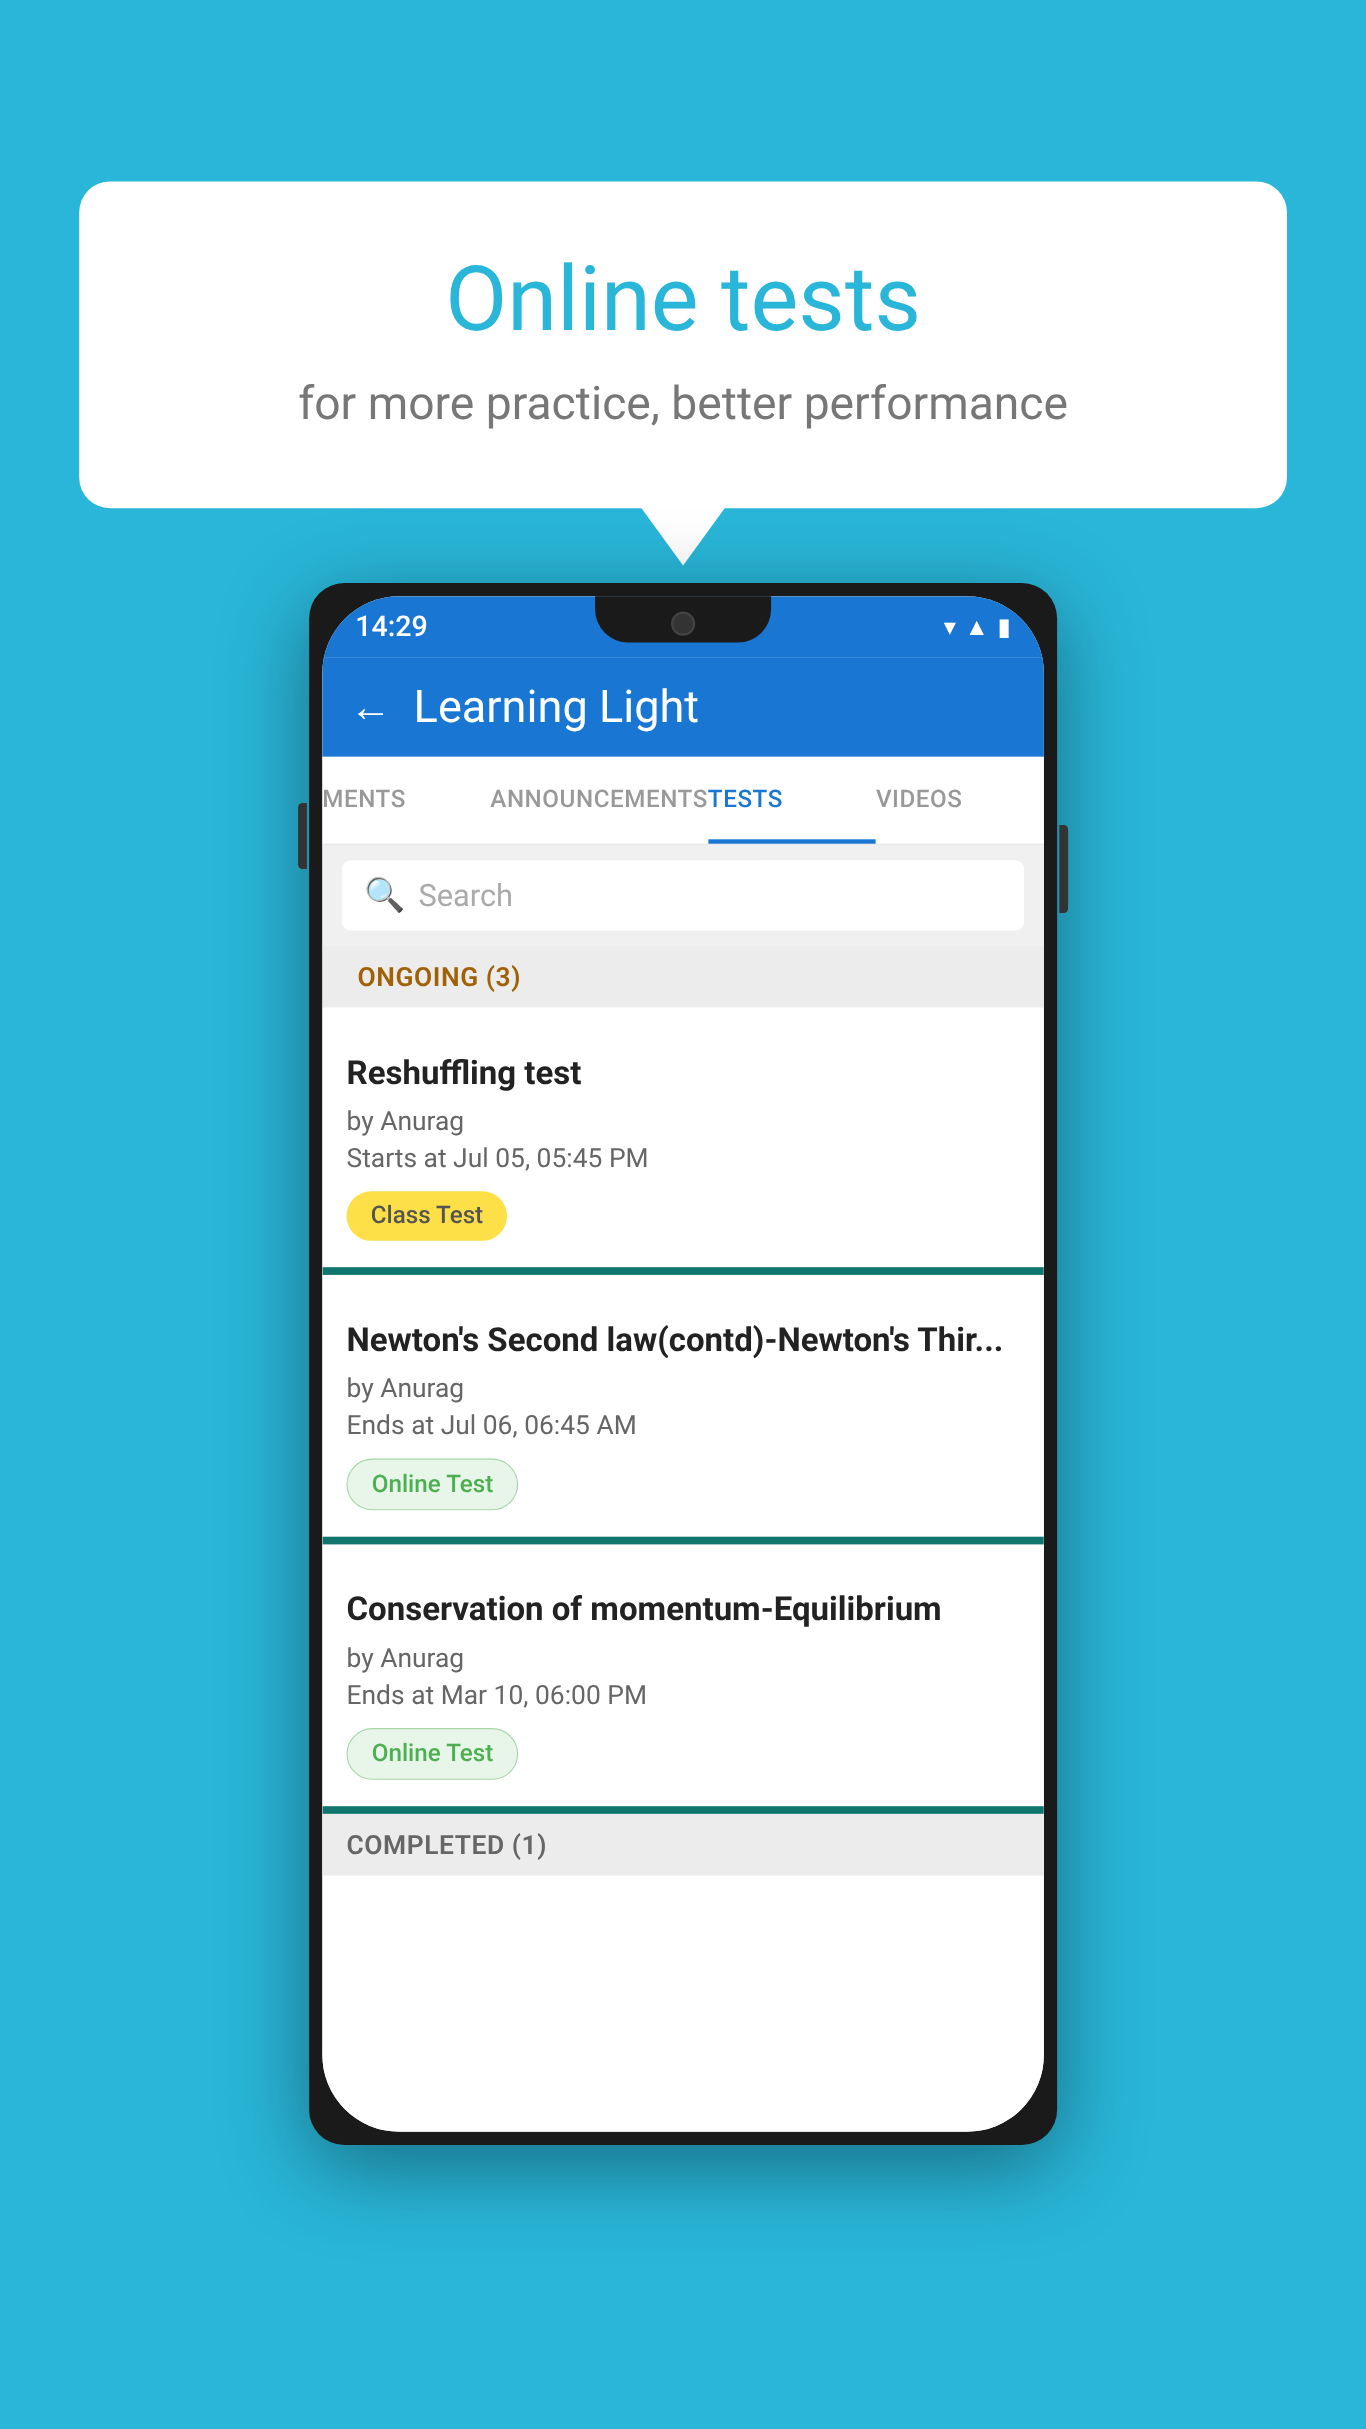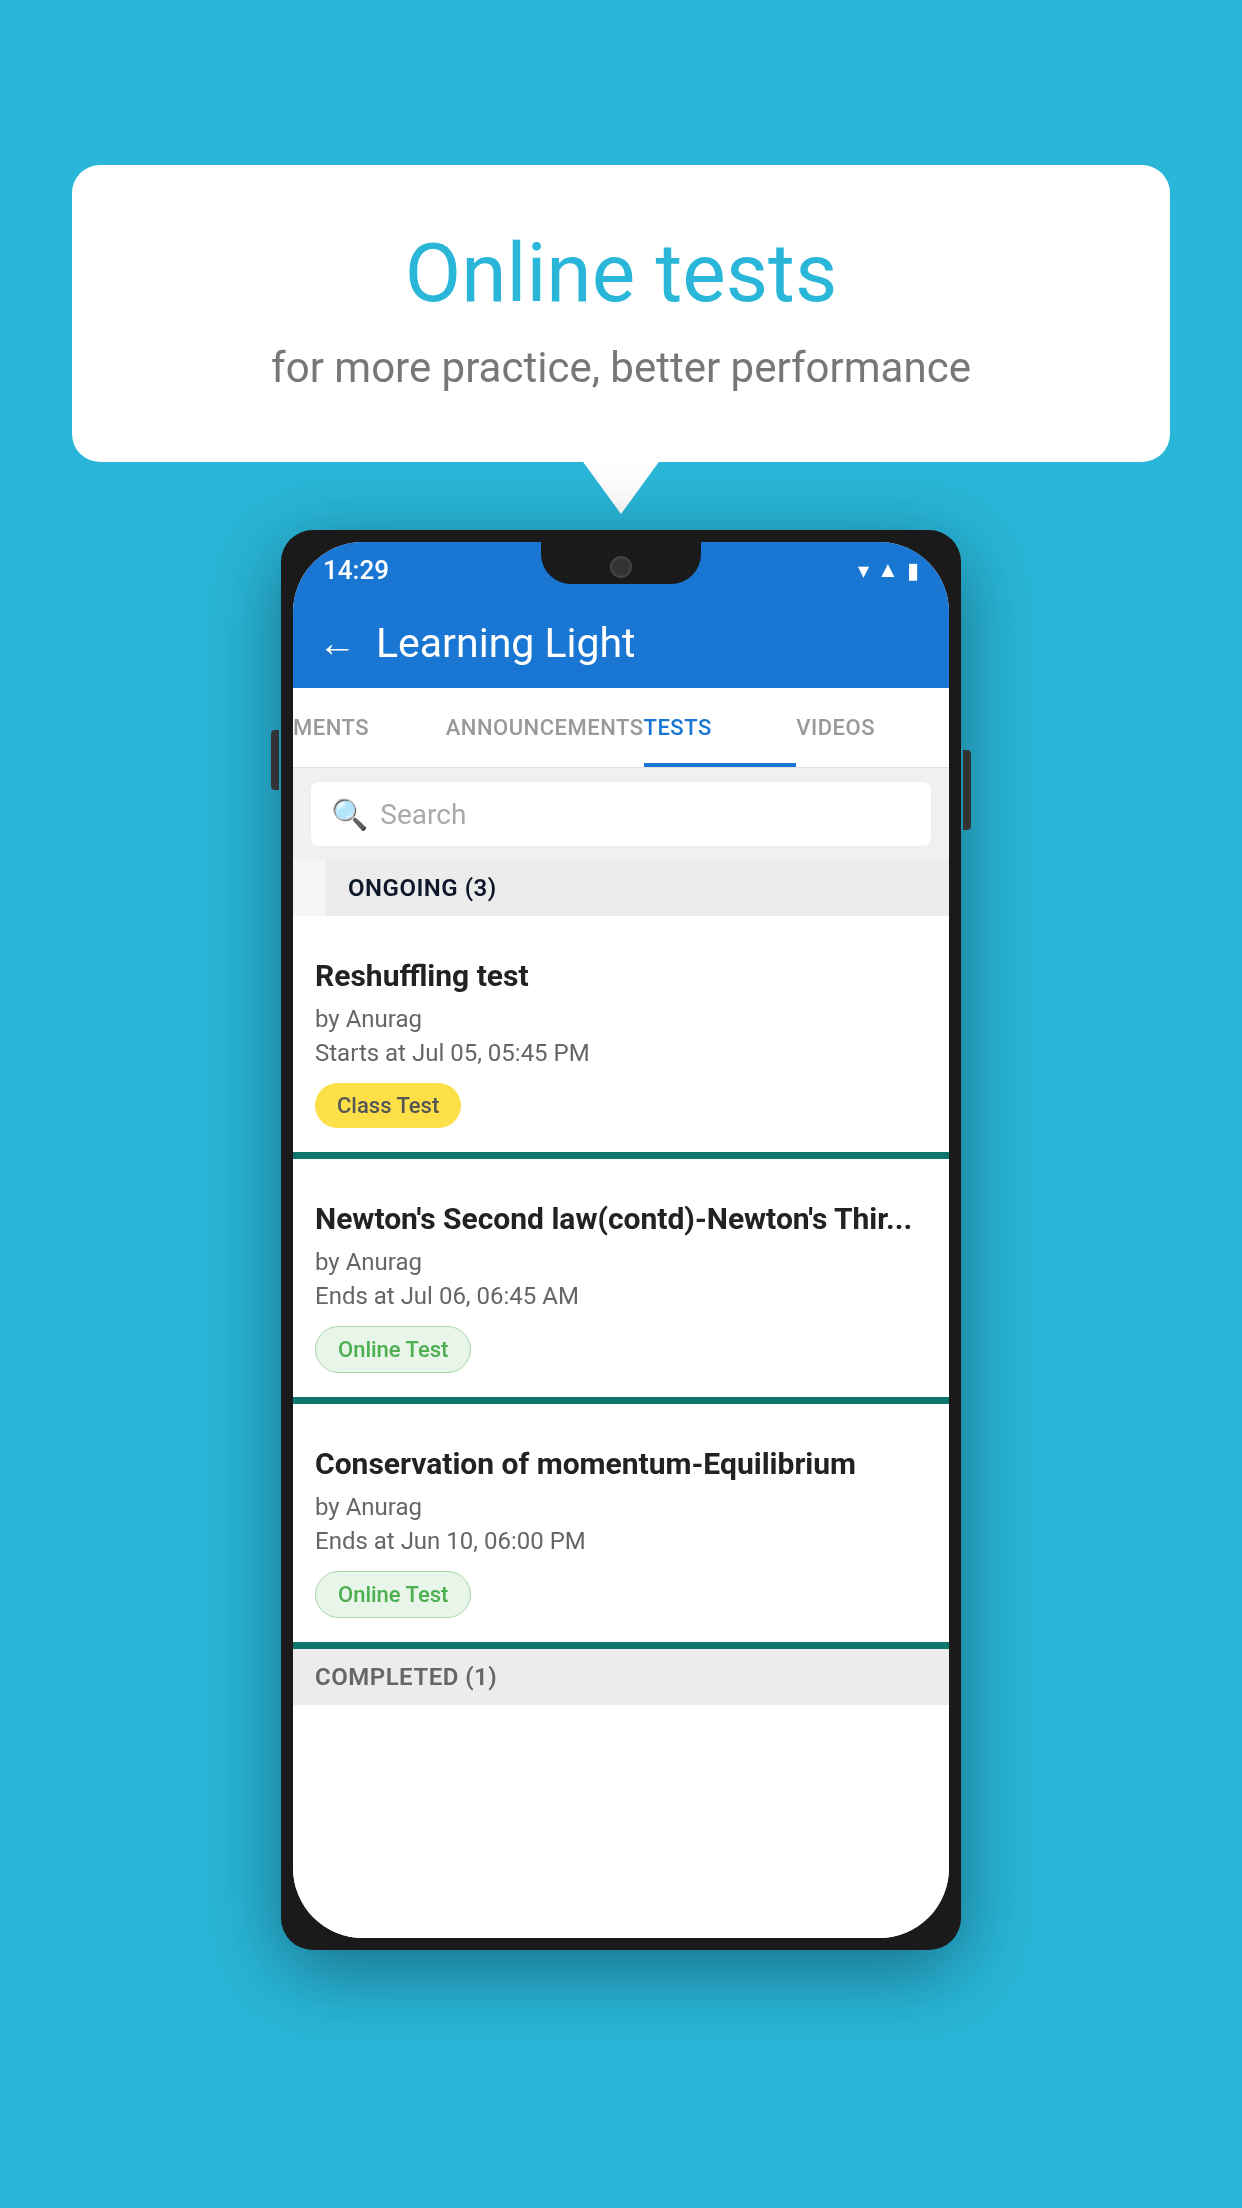--- a/index.html
+++ b/index.html
@@ -216,27 +216,26 @@
     }
 
     .search-text {
       font-size: 28px;
       color: #aaa;
     }
 
     
     .section-header {
       background: #ececec;
-      padding: 14px 22px;
+      padding: 14px 32px;
       font-size: 24px;
       font-weight: 600;
-      color: #0f172a;
+      color: #a16207;
       letter-spacing: 0.5px;
       flex-shrink: 0;
-      margin-left: 33px;
     }
 
     
     .test-list {
       background: #fff;
       flex: 1;
       overflow: hidden;
     }
 
     .test-item {
@@ -398,21 +397,21 @@
             <div class="test-by">by Anurag</div>
             <div class="test-time">Ends at  Jul 06, 06:45 AM</div>
           </div>
           <div class="test-badge badge-online">Online Test</div>
         </div>
 
         <div class="test-item">
           <div class="test-info">
             <div class="test-name">Conservation of momentum-Equilibrium</div>
             <div class="test-by">by Anurag</div>
-            <div class="test-time">Ends at  Jun 10, 06:00 PM</div>
+            <div class="test-time">Ends at  Mar 10, 06:00 PM</div>
           </div>
           <div class="test-badge badge-online">Online Test</div>
         </div>
 
         <div class="completed-header">COMPLETED (1)</div>
 
       </div>
 
     </div>
   </div>

